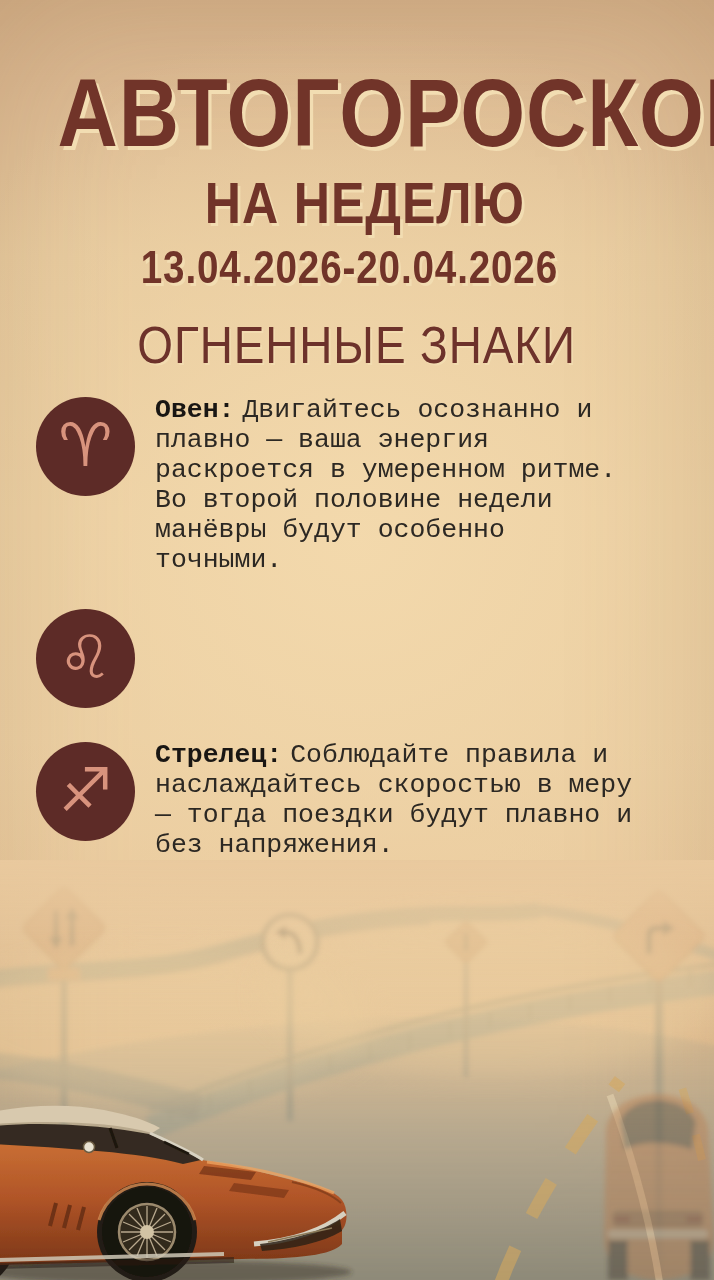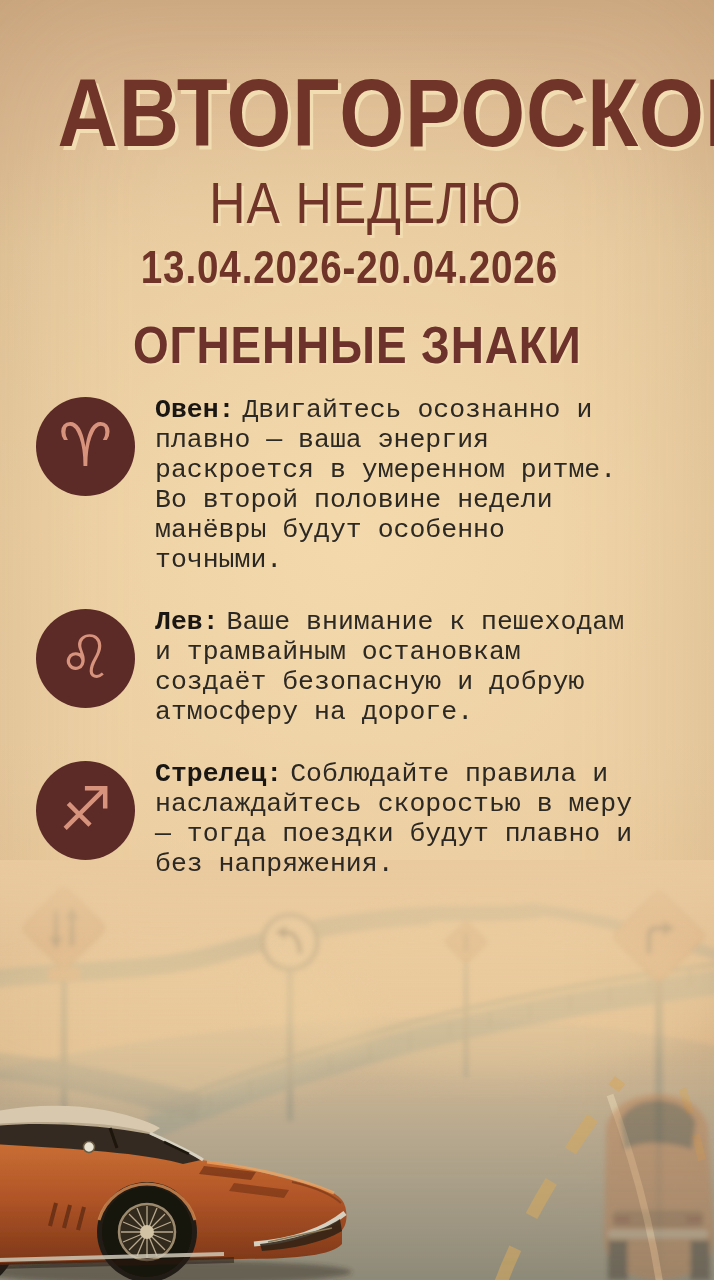--- a/index.html
+++ b/index.html
@@ -21,35 +21,35 @@
   .squeeze{display:inline-block;transform-origin:50% 50%;white-space:nowrap;}
   .title{
     margin:64px 0 0 0;
     font-size:97px;font-weight:bold;line-height:1;
     color:#713429;letter-spacing:1px;
     text-shadow:4px 4px 0 #f2ddb2;
   }
   .title .squeeze{transform:scaleX(.86);}
   .subtitle{
     margin:14px 0 0 16px;
-    font-size:57px;font-weight:normal;line-height:1;
+    font-size:57px;font-weight:bold;line-height:1;
     color:#713429;letter-spacing:1px;
     text-shadow:3px 3px 0 #f2ddb2;
   }
   .subtitle .squeeze{transform:scaleX(.88);}
   .date{
     margin:12px 15px 0 0;
     font-size:46px;font-weight:bold;line-height:1;
     color:#713429;letter-spacing:1px;
     text-shadow:3px 3px 0 #f2ddb2;
   }
   .date .squeeze{transform:scaleX(.84);}
   .section-heading{
     margin:30px 0 0 0;
-    font-size:51px;font-weight:bold;line-height:1;
+    font-size:51px;font-weight:normal;line-height:1;
     color:#6d322b;letter-spacing:1px;
     text-shadow:2px 2px 0 rgba(242,221,178,.85);
   }
   .section-heading .squeeze{transform:scaleX(.9);}
   
   .entries{position:relative;z-index:3;margin:24px 0 0 36px;}
   .entry{display:flex;align-items:flex-start;margin-bottom:32px;}
   .badge{
     flex:0 0 auto;width:99px;height:99px;border-radius:50%;
     background:#5d2b27;
@@ -248,21 +248,20 @@
       <div class="badge">
         <span class="glyph">♈</span>
       </div>
       <p class="entry-text"><b class="sign">Овен:</b><span>Двигайтесь осознанно и плавно — ваша энергия раскроется в умеренном ритме. Во второй половине недели манёвры будут особенно точными.</span></p>
     </section>
 
     <section class="entry">
       <div class="badge">
         <span class="glyph">♌</span>
       </div>
-      <p class="entry-text"><b class="sign">Лев:</b><span>Ваше внимание к пешеходам и трамвайным остановкам создаёт безопасную и добрую атмосферу на дороге.</span></p>
     </section>
 
     <section class="entry">
       <div class="badge">
         <span class="glyph">♐</span>
       </div>
       <p class="entry-text"><b class="sign">Стрелец:</b><span>Соблюдайте правила и наслаждайтесь скоростью в меру — тогда поездки будут плавно и без напряжения.</span></p>
     </section>
 
   </main>

